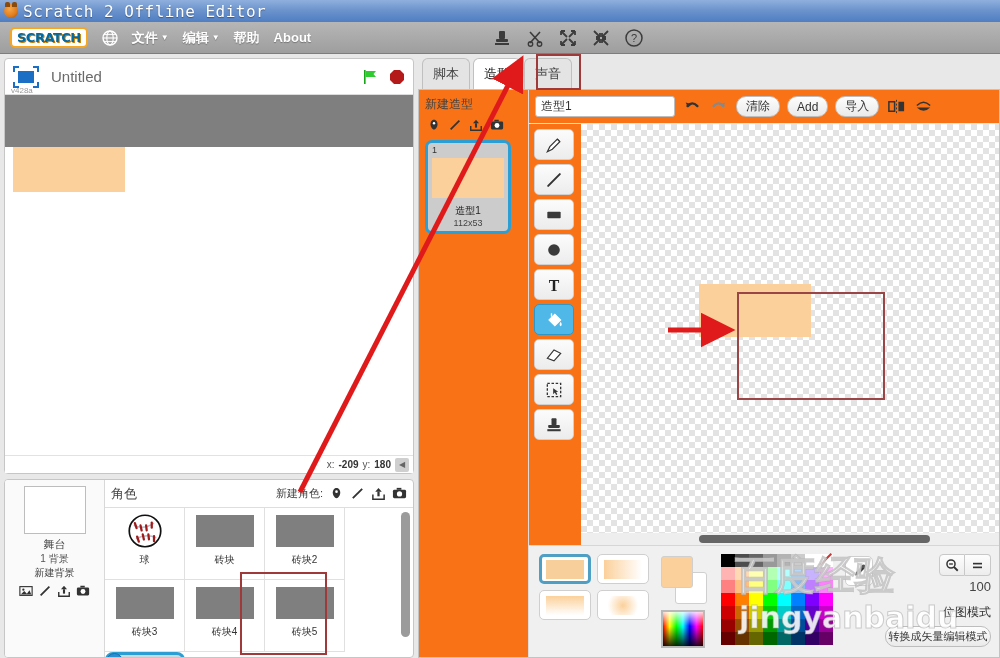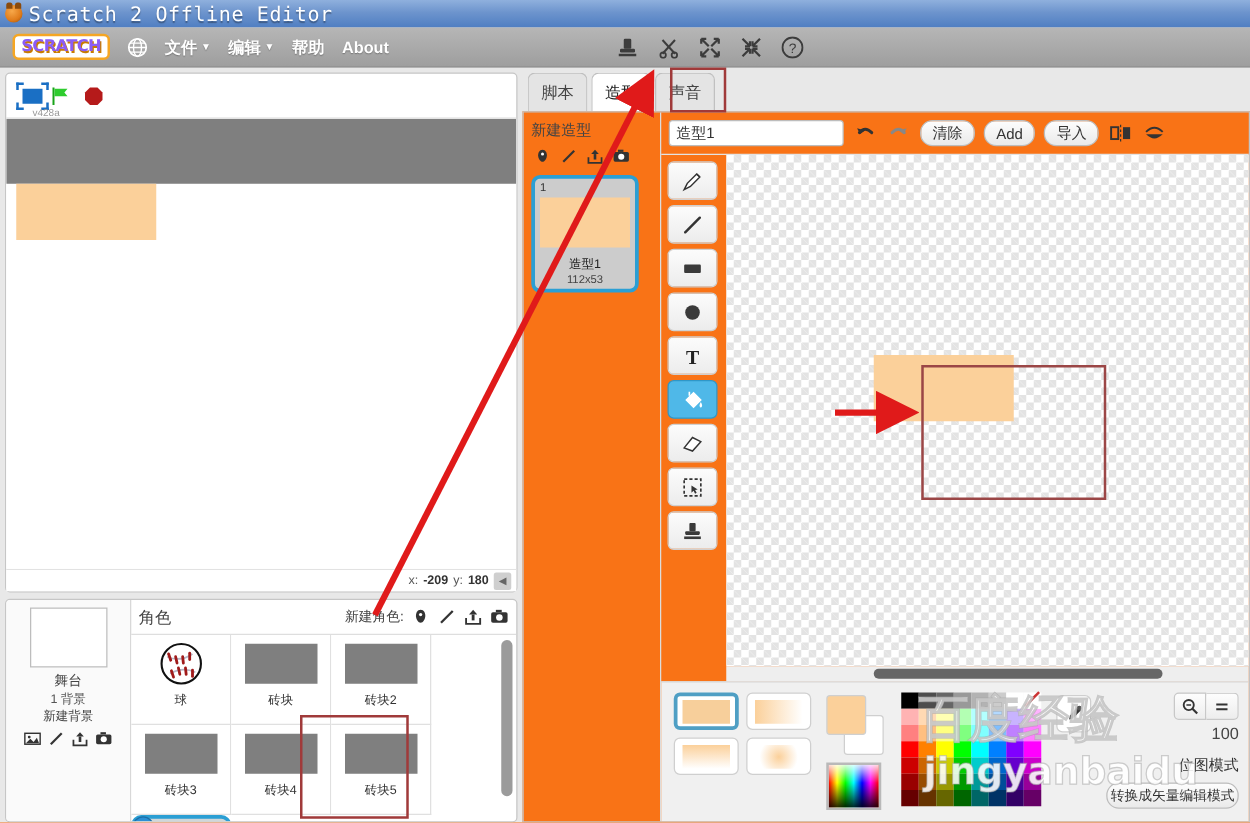--- a/index.html
+++ b/index.html
@@ -41,21 +41,21 @@
     height: 32px;
     background: linear-gradient(to bottom,#b6b6b6 0%, #9e9e9e 100%);
     border-bottom: 1px solid #7d7d7d;
     display: flex; align-items: center; gap: 14px;
     padding: 0 10px;
     position: relative;
   }
   #logo {
     font-family: "DejaVu Sans", sans-serif;
     font-weight: bold; font-size: 13px;
-    color: #8b5cf6;
+    color: #0369a1;
     background: #fff;
     border: 2px solid #f5a623;
     border-radius: 5px;
     padding: 1px 5px;
     letter-spacing: -.5px;
     text-shadow: 1px 1px 0 #c97b00;
   }
   .globe { width:16px; height:16px; }
   .menu-item {
     color:#fff; font-size:13px; font-weight:bold;
@@ -82,21 +82,21 @@
   }
   #fullscreen-icon {
     width:26px; height:22px; position:relative; flex:none;
   }
   .corner { position:absolute; width:6px; height:6px; border:2px solid #1a6fc4; }
   .c-tl{top:0;left:0;border-right:0;border-bottom:0;}
   .c-tr{top:0;right:0;border-left:0;border-bottom:0;}
   .c-bl{bottom:0;left:0;border-right:0;border-top:0;}
   .c-br{bottom:0;right:0;border-left:0;border-top:0;}
   .inner-sq { position:absolute; top:5px; left:5px; width:16px; height:12px; background:#1a6fc4; }
-  #version { position:absolute; left:21px; top:27px; font-size:8px; color:#9a9a9a; }
+  #version { position:absolute; left:6px; top:27px; font-size:8px; color:#9a9a9a; }
   #projectname {
     font-size:15px; color:#6a6a6a; margin-left:12px; flex:1;
   }
   .flag { width:18px; height:18px; }
   .stopbtn { width:16px; height:16px; margin-left:10px; }
   #stage {
     height: 360px; background:#fff; position:relative; overflow:hidden;
   }
   #stage-graybar {
     position:absolute; top:0; left:0; right:0; height:52px; background:#7f7f7f;
@@ -397,20 +397,21 @@
     <div id="stagebox">
       <div id="stageheader">
         <div id="fullscreen-icon">
           <span class="corner c-tl"></span>
             <span class="corner c-tr"></span>
           <span class="corner c-bl"></span>
             <span class="corner c-br"></span>
           <span class="inner-sq"></span>
         </div>
         <span id="version">v428a</span>
+        <span id="projectname">Untitled</span>
         <svg class="flag" viewBox="0 0 18 18">
           <rect x="3" y="2" width="1.6" height="14" fill="#19a319"></rect>
           <path d="M4.6 3 L15 3 L12.5 6 L15 9 L4.6 9 Z" fill="#2ecc2e"></path>
         </svg>
         <svg class="stopbtn" viewBox="0 0 16 16">
           <polygon points="5,1 11,1 15,5 15,11 11,15 5,15 1,11 1,5" fill="#b51a1a"></polygon>
         </svg>
       </div>
 
       <div id="stage">

